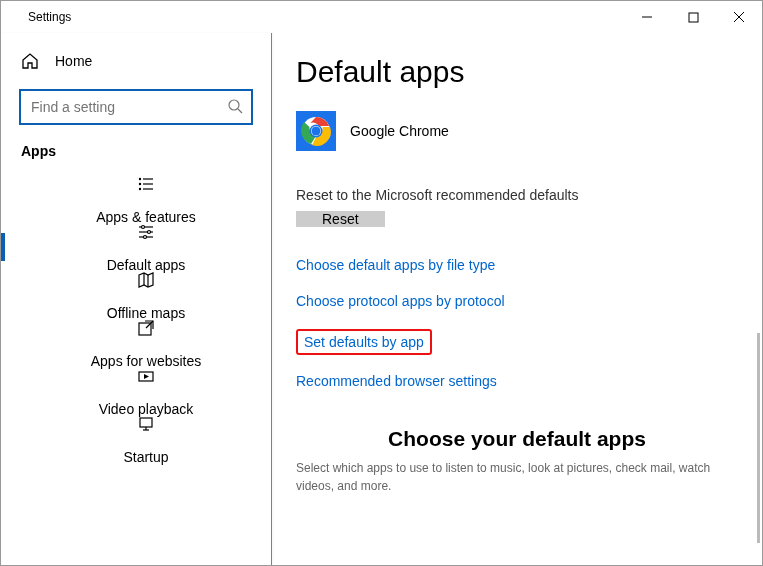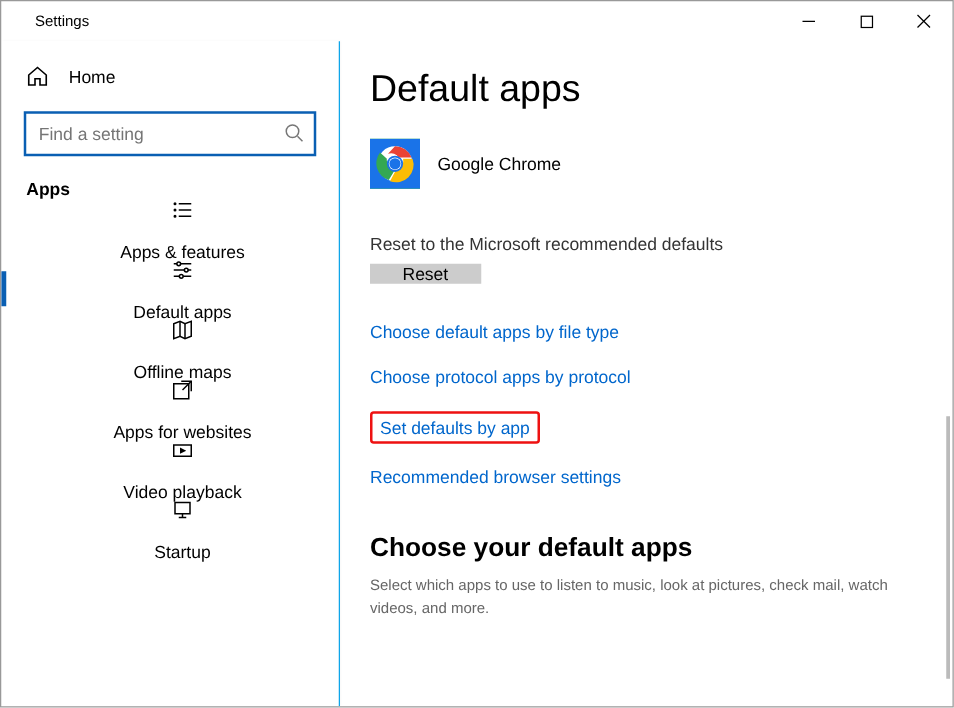--- a/index.html
+++ b/index.html
@@ -57,21 +57,21 @@
     padding: 0 8px;
   }
   .search-box input {
     border: none; outline: none;
     flex: 1; font-size: 14px; color: #666;
     background: transparent;
   }
   .section-label {
     padding-left: 20px;
     font-weight: 600;
-    margin-bottom: 0;
+    margin-bottom: 16px;
   }
   .nav-item {
     display: flex; align-items: center;
     height: 48px;
     padding-left: 20px;
     gap: 16px;
     position: relative;
     font-size: 14px;
     flex-direction: column;
   }
@@ -123,20 +123,21 @@
     border: 2px solid #e11;
     border-radius: 3px;
     margin-bottom: 18px;
   }
   .subsection {
     margin-top: 38px;
   }
   .subsection h2 {
     font-size: 21px; font-weight: 600;
     margin: 0 0 8px 0;
+    text-align: center;
   }
   .subsection p {
     color: #666; font-size: 12px; line-height: 1.5;
     margin: 0;
   }
   .vscroll {
     position: absolute;
     right: 2px; top: 300px;
     width: 3px; height: 210px;
     background: #bbb;

